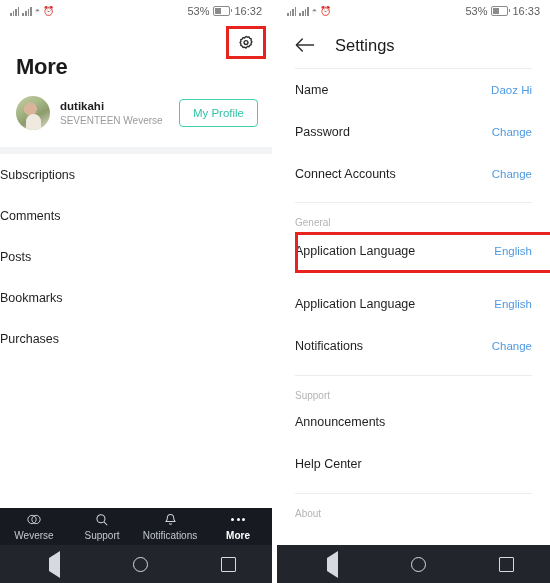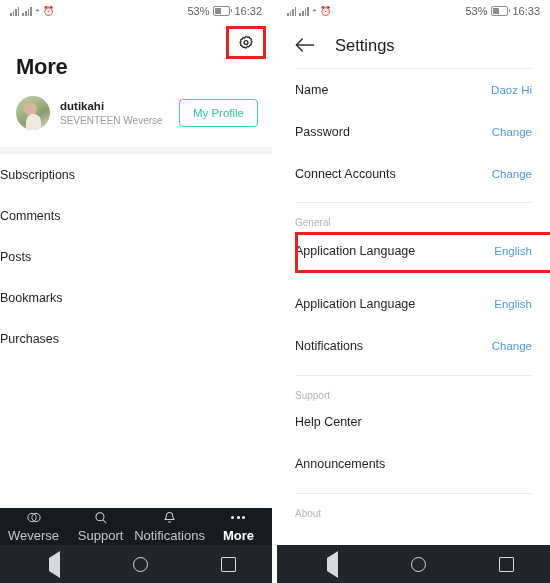--- a/index.html
+++ b/index.html
@@ -90,21 +90,21 @@
   
   .tabbar{
     position:absolute;left:0;right:0;bottom:38px;height:37px;
     background:#171a21;display:flex;align-items:center;
   }
   .tab{
     flex:1;display:flex;flex-direction:column;align-items:center;justify-content:center;
     gap:3px;cursor:pointer;
   }
   .tab .glyph{height:14px;display:flex;align-items:center;justify-content:center;color:#cfd3da;}
-  .tab .lbl{font-size:13px;color:#c3c7ce;}
+  .tab .lbl{font-size:10px;color:#c3c7ce;}
   .tab.active .lbl{color:#ffffff;font-weight:bold;}
   .tab.active .glyph{color:#ffffff;}
   .dots{display:flex;gap:2.5px;}
   .dots span{width:3px;height:3px;background:currentColor;border-radius:50%;display:block;}
 
   
   .navbar{
     position:absolute;left:0;right:0;bottom:0;height:38px;
     background:#22252c;display:flex;align-items:center;justify-content:space-around;
   }
@@ -320,24 +320,24 @@
         <span class="set-value">Change</span>
       </div>
     </div>
 
     <div class="s-divider" style="margin-top:8px;"></div>
 
     <div class="set-sec">Support</div>
 
     <div>
       <div class="set-row">
+        <span class="set-label">Announcements</span>
+      </div>
+      <div class="set-row">
         <span class="set-label">Help Center</span>
-      </div>
-      <div class="set-row">
-        <span class="set-label">Announcements</span>
       </div>
     </div>
 
     <div class="s-divider" style="margin-top:8px;"></div>
 
     <div class="set-sec">About</div>
 
     <div class="navbar">
       <span class="nb nb-back"></span>
       <span class="nb nb-home"></span>

